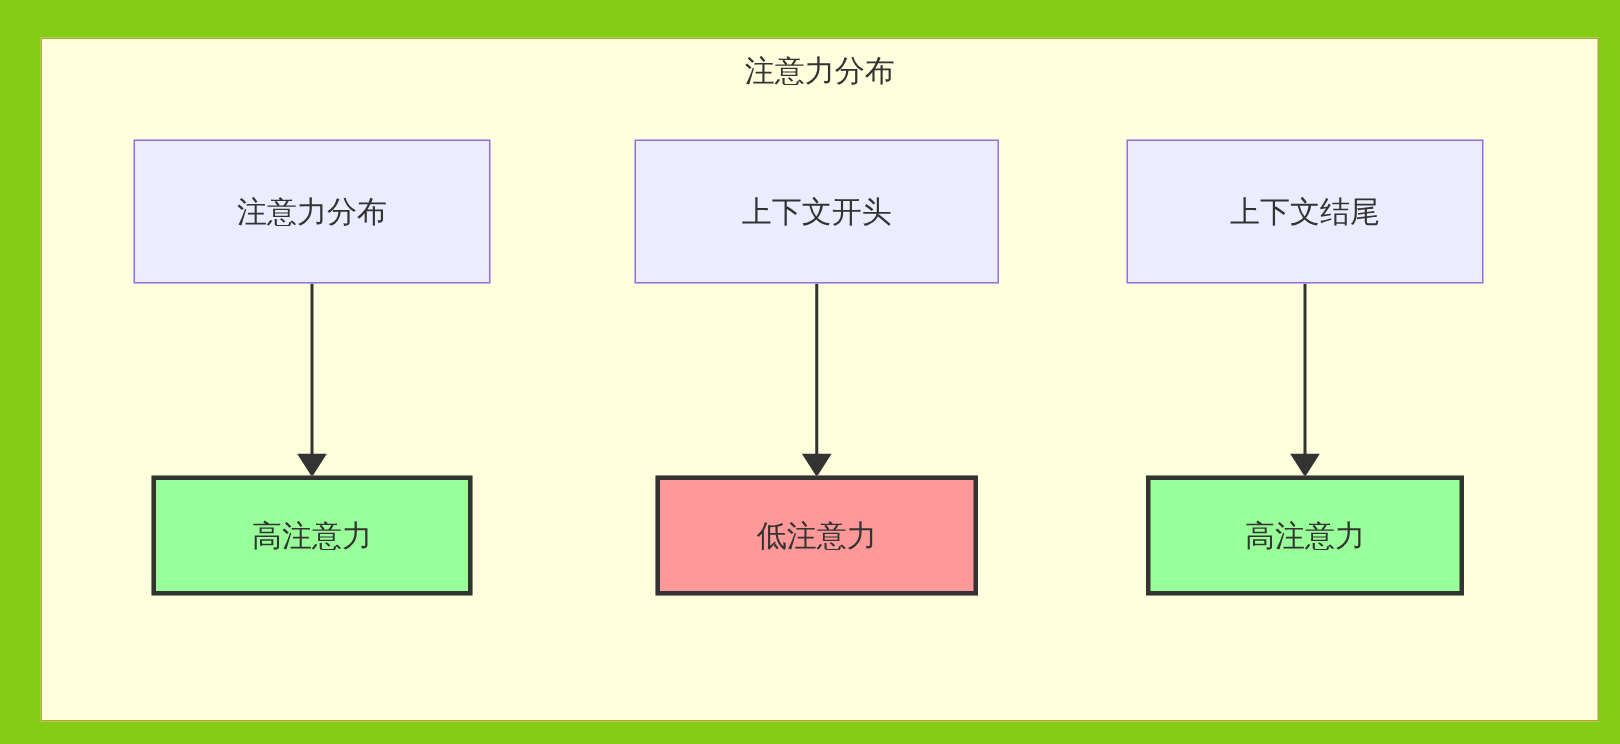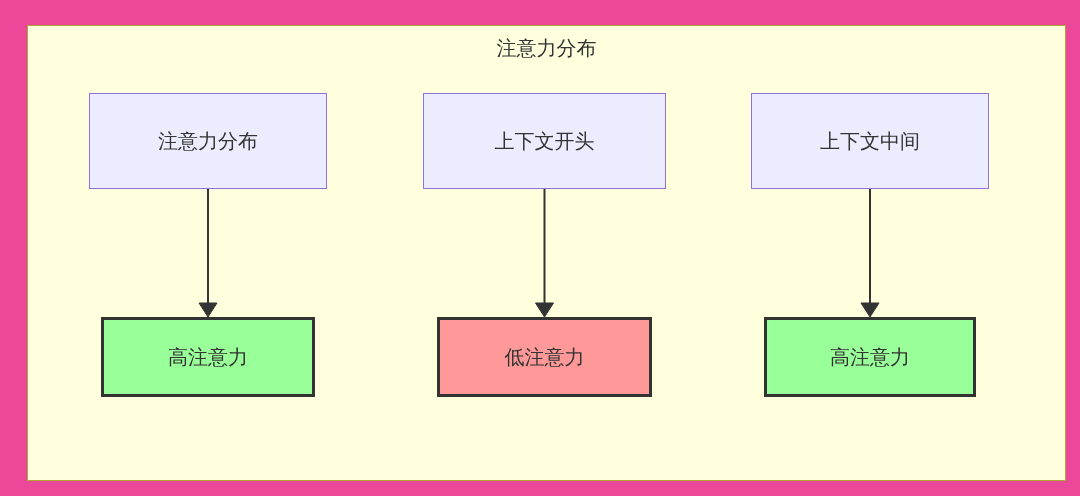--- a/index.html
+++ b/index.html
@@ -54,21 +54,21 @@
   .src-begin  { left: 89px;  width: 238px; }
   .src-middle { left: 423px; width: 243px; }
   .src-end    { left: 751px; width: 238px; }
   .tgt-begin  { left: 101px; width: 214px; }
   .tgt-middle { left: 437px; width: 215px; }
   .tgt-end    { left: 764px; width: 212px; }
 </style>
 </head>
 <body>
 
-<div id="canvas" style="color: rgb(51, 51, 51); background-color: #ec4899;">
+<div id="canvas" style="color: rgb(51, 51, 51); background-color: #84cc16;">
 
   <div class="subgraph" style="background-color: rgb(255, 255, 222); border-color: rgb(170, 170, 51);"></div>
 
   <div class="subgraph-title">注意力分布</div>
 
   <svg class="arrow-layer" viewBox="0 0 1080 496" style="color: rgb(51, 51, 51);">
     <g>
       <line x1="208" y1="189" x2="208" y2="304" stroke="currentColor" stroke-width="2"></line>
       <path d="M199,303 L217,303 L208,317 Z" fill="currentColor" stroke="currentColor"></path>
     </g>
@@ -79,21 +79,21 @@
     <g>
       <line x1="870" y1="189" x2="870" y2="304" stroke="currentColor" stroke-width="2"></line>
       <path d="M861,303 L879,303 L870,317 Z" fill="currentColor" stroke="currentColor"></path>
     </g>
   </svg>
 
   <div class="node source-node src-begin" style="background-color: rgb(236, 236, 255); border-color: rgb(147, 112, 219);">注意力分布</div>
 
   <div class="node source-node src-middle" style="background-color: rgb(236, 236, 255); border-color: rgb(147, 112, 219);">上下文开头</div>
 
-  <div class="node source-node src-end" style="background-color: rgb(236, 236, 255); border-color: rgb(147, 112, 219);">上下文中间</div>
+  <div class="node source-node src-end" style="background-color: rgb(236, 236, 255); border-color: rgb(147, 112, 219);">上下文结尾</div>
 
   <div class="node target-node tgt-begin" style="background-color: rgb(153, 255, 153); border-color: rgb(51, 51, 51);">高注意力</div>
 
   <div class="node target-node tgt-middle" style="background-color: rgb(255, 153, 153); border-color: rgb(51, 51, 51);">低注意力</div>
 
   <div class="node target-node tgt-end" style="background-color: rgb(153, 255, 153); border-color: rgb(51, 51, 51);">高注意力</div>
 
 </div>
 
 </body></html>

